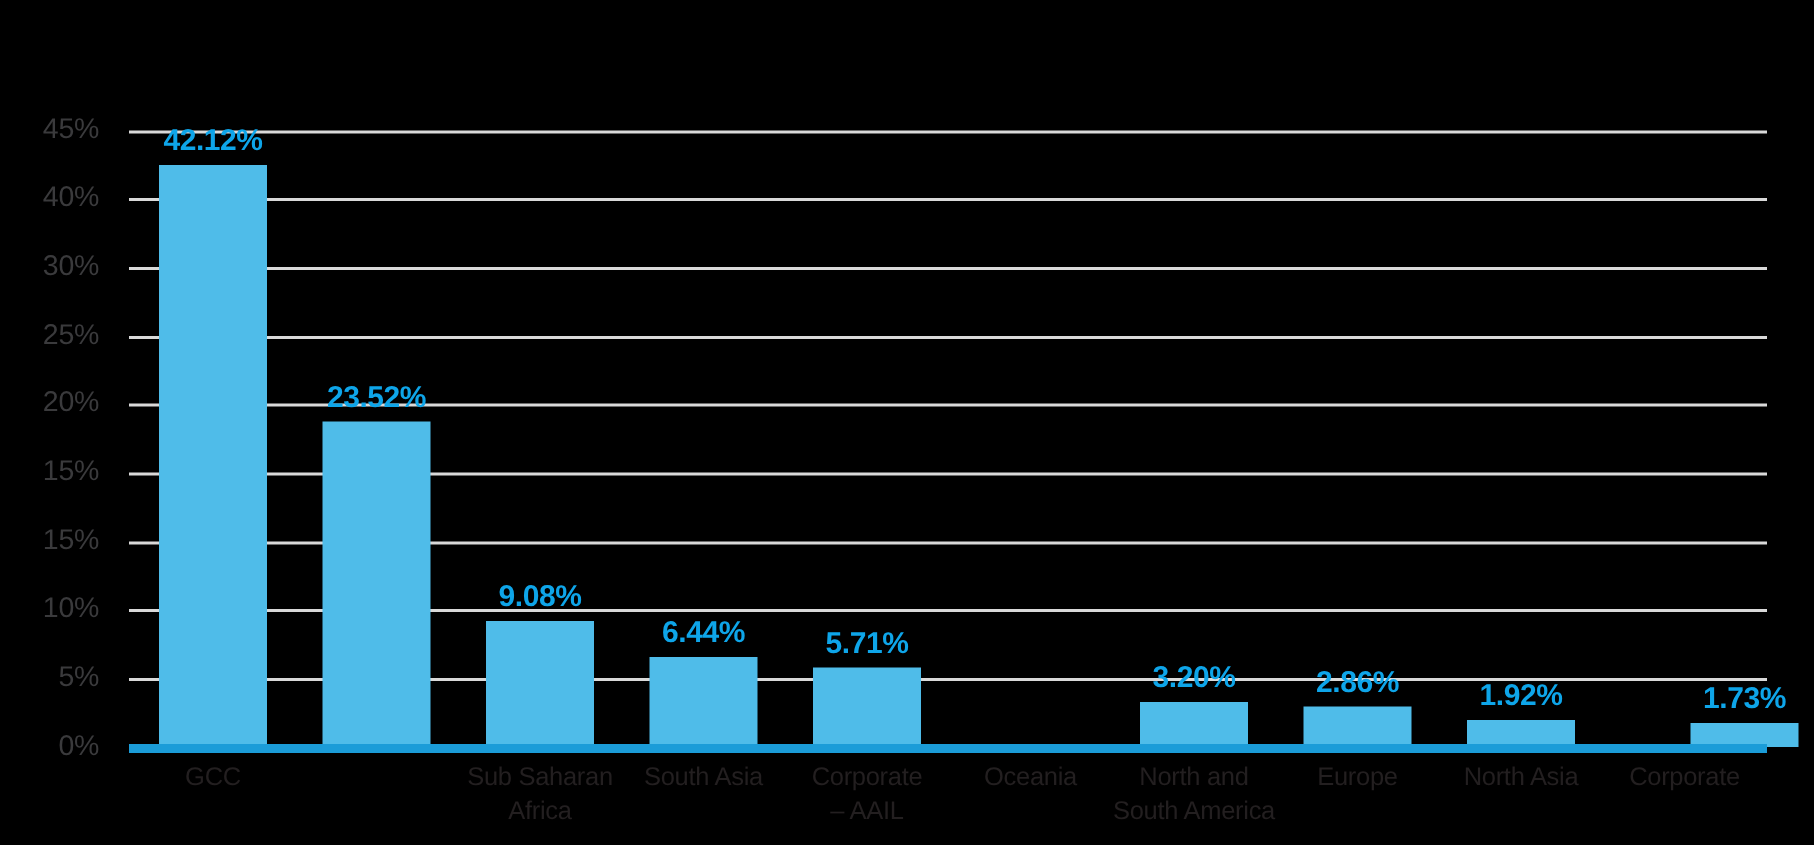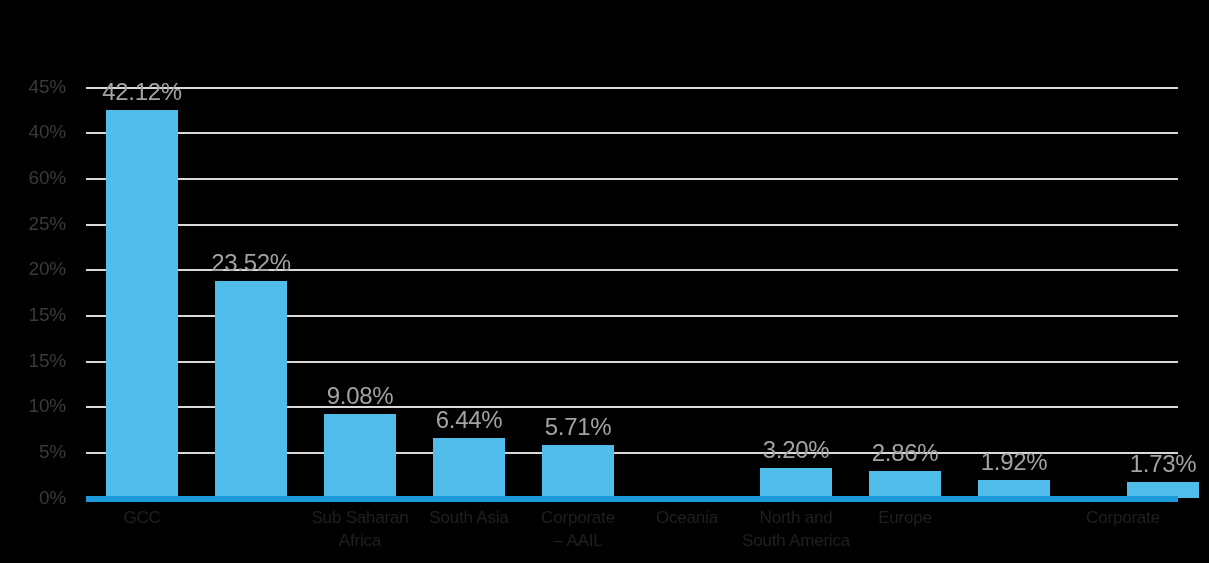--- a/index.html
+++ b/index.html
@@ -82,23 +82,23 @@
     position: absolute;
     bottom: 0;
     left: 0;
     width: 100%;
     background: #4fbce9;
   }
   .bar-value {
     position: absolute;
     left: 50%;
     transform: translateX(-50%);
-    font-size: 24px;
-    font-weight: normal;
-    color: #a3a3a3;
+    font-size: 20px;
+    font-weight: bold;
+    color: #0ea5e9;
     white-space: nowrap;
     letter-spacing: -0.3px;
   }
 
   
   .x-labels {
     position: absolute;
     left: 86px;
     top: 506px;
     width: 1092px;
@@ -128,21 +128,21 @@
     <div class="gridline" style="top:182px;"></div>
     <div class="gridline" style="top:228px;"></div>
     <div class="gridline" style="top:274px;"></div>
     <div class="gridline" style="top:319px;"></div>
     <div class="gridline" style="top:365px;"></div>
   </div>
 
   <div class="y-labels">
     <div class="y-label" style="top:0px;">45%</div>
     <div class="y-label" style="top:45px;">40%</div>
-    <div class="y-label" style="top:91px;">60%</div>
+    <div class="y-label" style="top:91px;">30%</div>
     <div class="y-label" style="top:137px;">25%</div>
     <div class="y-label" style="top:182px;">20%</div>
     <div class="y-label" style="top:228px;">15%</div>
     <div class="y-label" style="top:274px;">15%</div>
     <div class="y-label" style="top:319px;">10%</div>
     <div class="y-label" style="top:365px;">5%</div>
     <div class="y-label" style="top:411px;">0%</div>
   </div>
 
   <div class="bars-layer">
@@ -224,20 +224,23 @@
 
     <div class="x-label" style="left:638px; width:144px;">
       <span>North and</span>
       <span>South America</span>
     </div>
 
     <div class="x-label" style="left:753px; width:132px;">
       <span>Europe</span>
     </div>
 
+    <div class="x-label" style="left:862px; width:132px;">
+      <span>North Asia</span>
+    </div>
 
     <div class="x-label" style="left:971px; width:132px;">
       <span>Corporate</span>
     </div>
 
   </div>
 
 </div>
 
 </body></html>

